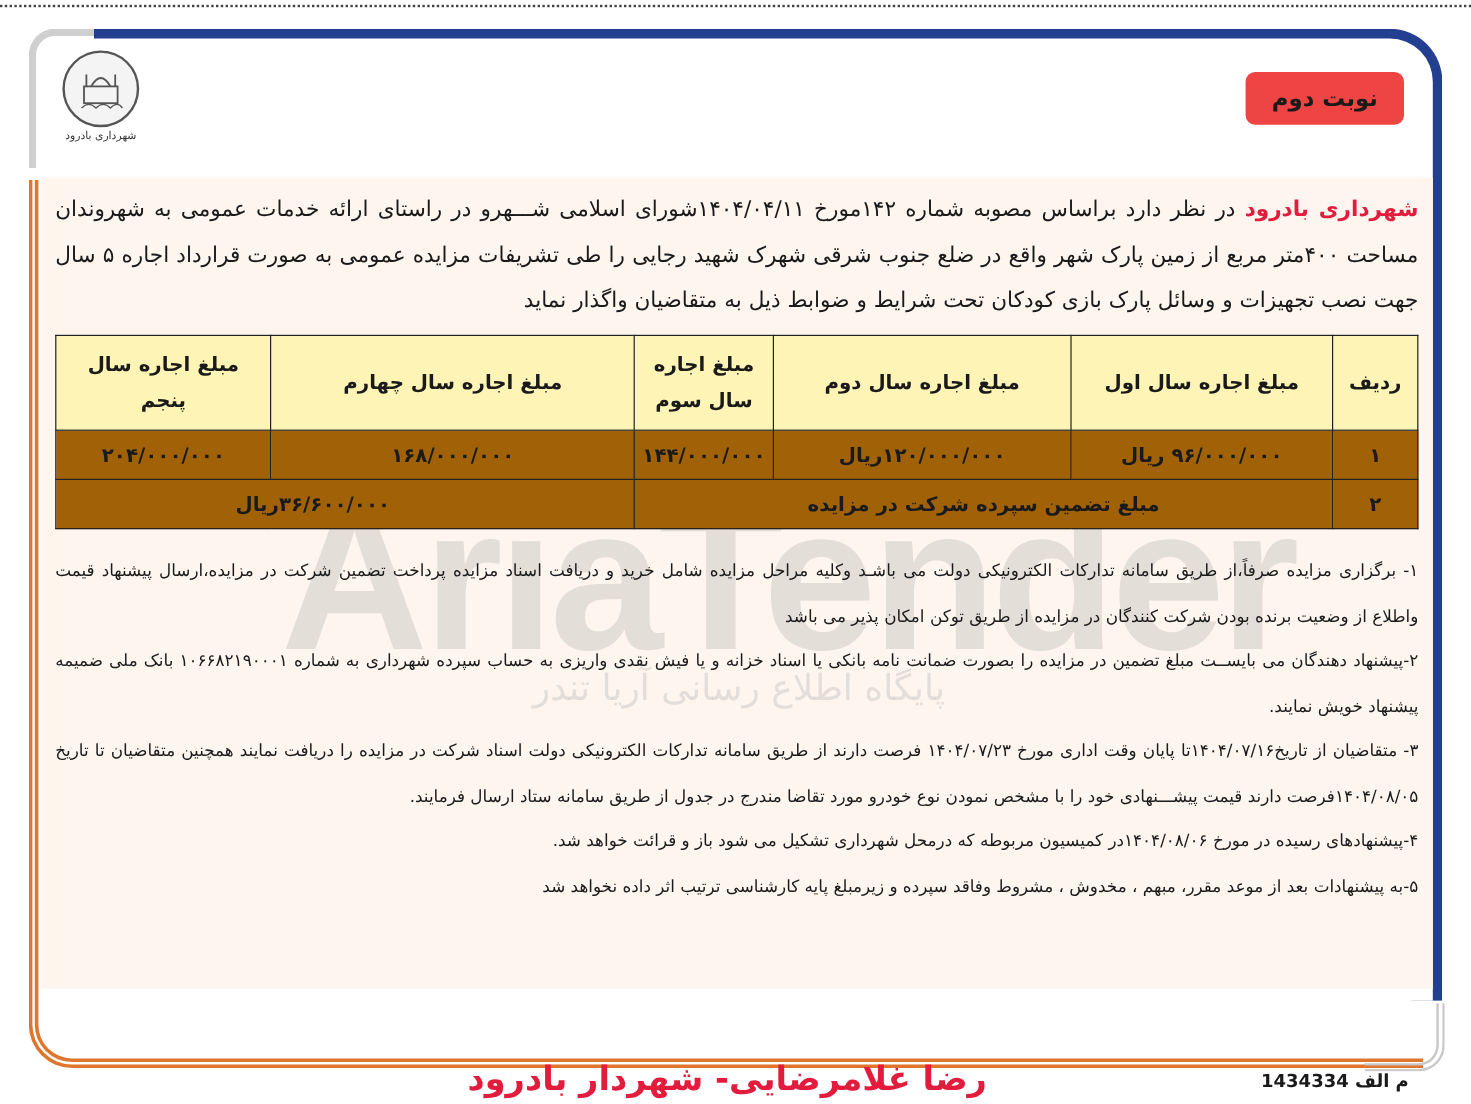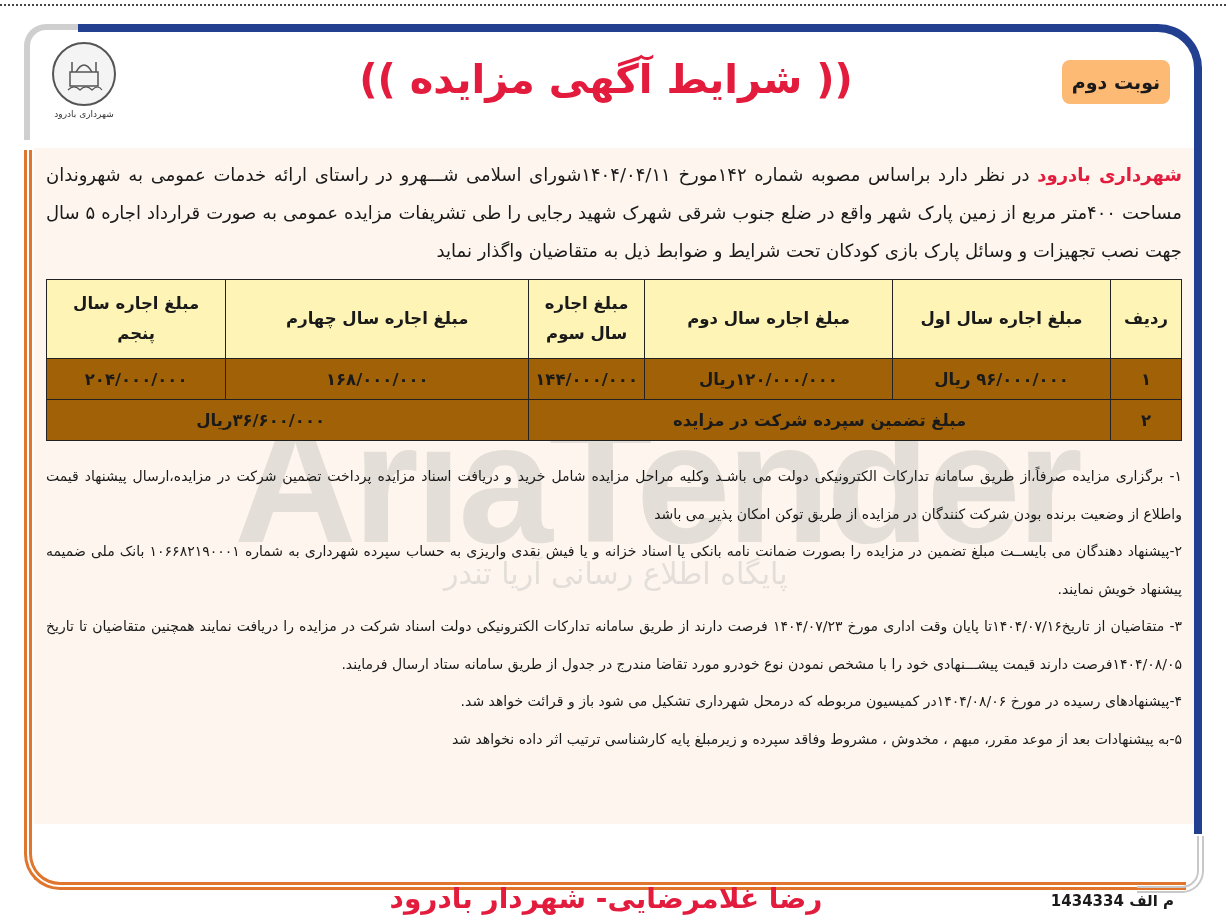--- a/index.html
+++ b/index.html
@@ -44,22 +44,22 @@
       width: 64px; height: 64px; border-radius: 50%; border: 2px solid #555; box-sizing: border-box;
       display: flex; align-items: center; justify-content: center; background: #f4f4f4;
     }
     .logo-text { font-size: 9px; color: #333; margin-top: 3px; direction: rtl; }
     .title {
       position: absolute; left: 320px; top: 20px; width: 500px; text-align: center;
       font-family: "DejaVu Sans", sans-serif; font-weight: bold; font-size: 40px; color: #e31c3d;
       direction: rtl; letter-spacing: -1px;
     }
     .badge {
-      position: absolute; right: 16px; top: 24px; width: 108px; height: 44px;
-      background: #fdba74; border-radius: 8px; display: flex; align-items: center; justify-content: center;
+      position: absolute; right: 16px; top: 24px; width: 132px; height: 44px;
+      background: #ef4444; border-radius: 8px; display: flex; align-items: center; justify-content: center;
       font-weight: bold; font-size: 19px; direction: rtl;
     }
 
     .content {
       position: absolute; left: 34px; top: 148px; width: 1160px; height: 676px; background: #fdf5ee;
     }
     .watermark {
       position: absolute; left: 200px; top: 250px; width: 760px; height: 200px; pointer-events: none;
       font-family: "Liberation Sans", sans-serif; font-weight: bold; font-size: 170px; color: rgba(160,160,160,0.28);
       line-height: 1; letter-spacing: -4px; white-space: nowrap;
@@ -116,21 +116,20 @@
       <svg width="48" height="48" viewBox="0 0 48 48">
         <rect x="10" y="22" width="28" height="14" fill="none" stroke="#555" stroke-width="1.5"></rect>
         <path d="M16 22 Q24 8 32 22" fill="none" stroke="#555" stroke-width="1.5"></path>
         <line x1="12" y1="22" x2="12" y2="12" stroke="#555" stroke-width="1.5"></line>
         <line x1="36" y1="22" x2="36" y2="12" stroke="#555" stroke-width="1.5"></line>
         <path d="M8 40 Q14 34 20 40 Q26 34 32 40 Q38 34 42 40" fill="none" stroke="#555" stroke-width="1.2"></path>
       </svg>
     </div>
     <div class="logo-text">شهرداری بادرود</div>
   </div>
-  <div class="title">(( شرایط آگهی مزایده ))</div>
   <div class="badge">نوبت دوم</div>
 </div>
 
 <div class="content">
   <div class="watermark">AriaTender</div>
   <div class="watermark-sub">پایگاه اطلاع رسانی آریا تندر</div>
 
   <div class="intro">
     <span class="org">شهرداری بادرود</span><span> در نظر دارد براساس مصوبه شماره ۱۴۲مورخ ۱۴۰۴/۰۴/۱۱شورای اسلامی شـــهرو در راستای ارائه خدمات عمومی به شهروندان مساحت ۴۰۰متر مربع از زمین پارک شهر واقع در ضلع جنوب شرقی شهرک شهید رجایی را طی تشریفات مزایده عمومی به صورت قرارداد اجاره ۵ سال جهت نصب تجهیزات و وسائل پارک بازی کودکان تحت شرایط و ضوابط ذیل به متقاضیان واگذار نماید</span>
   </div>

